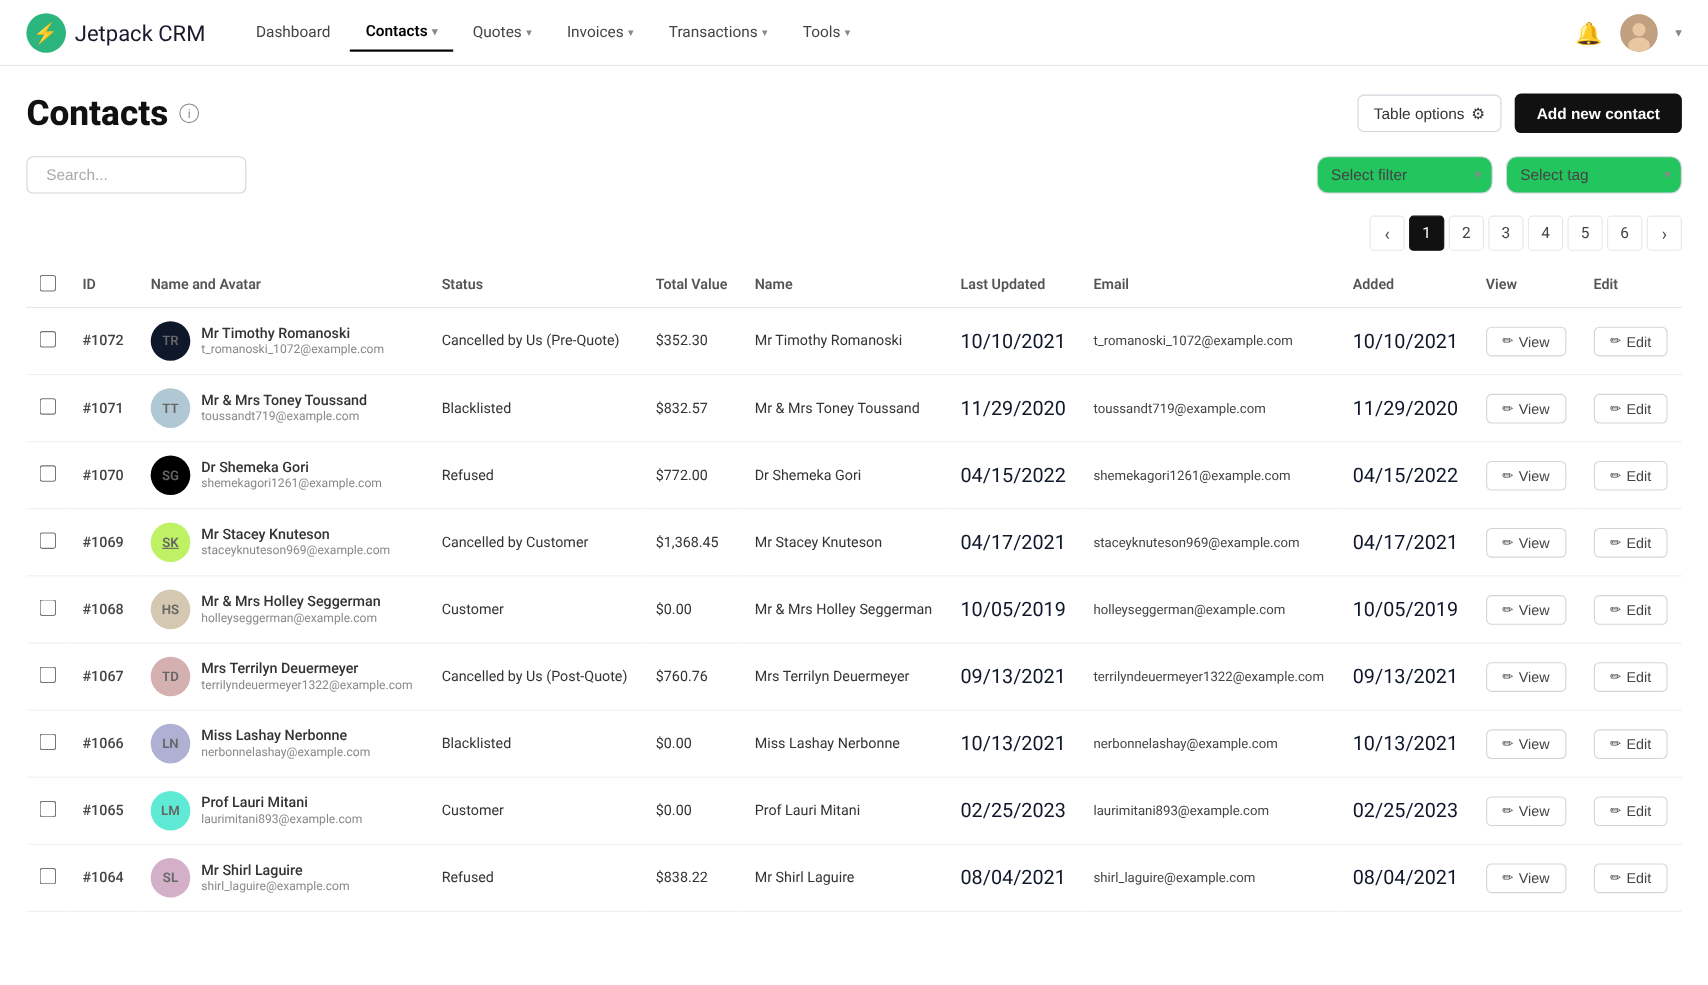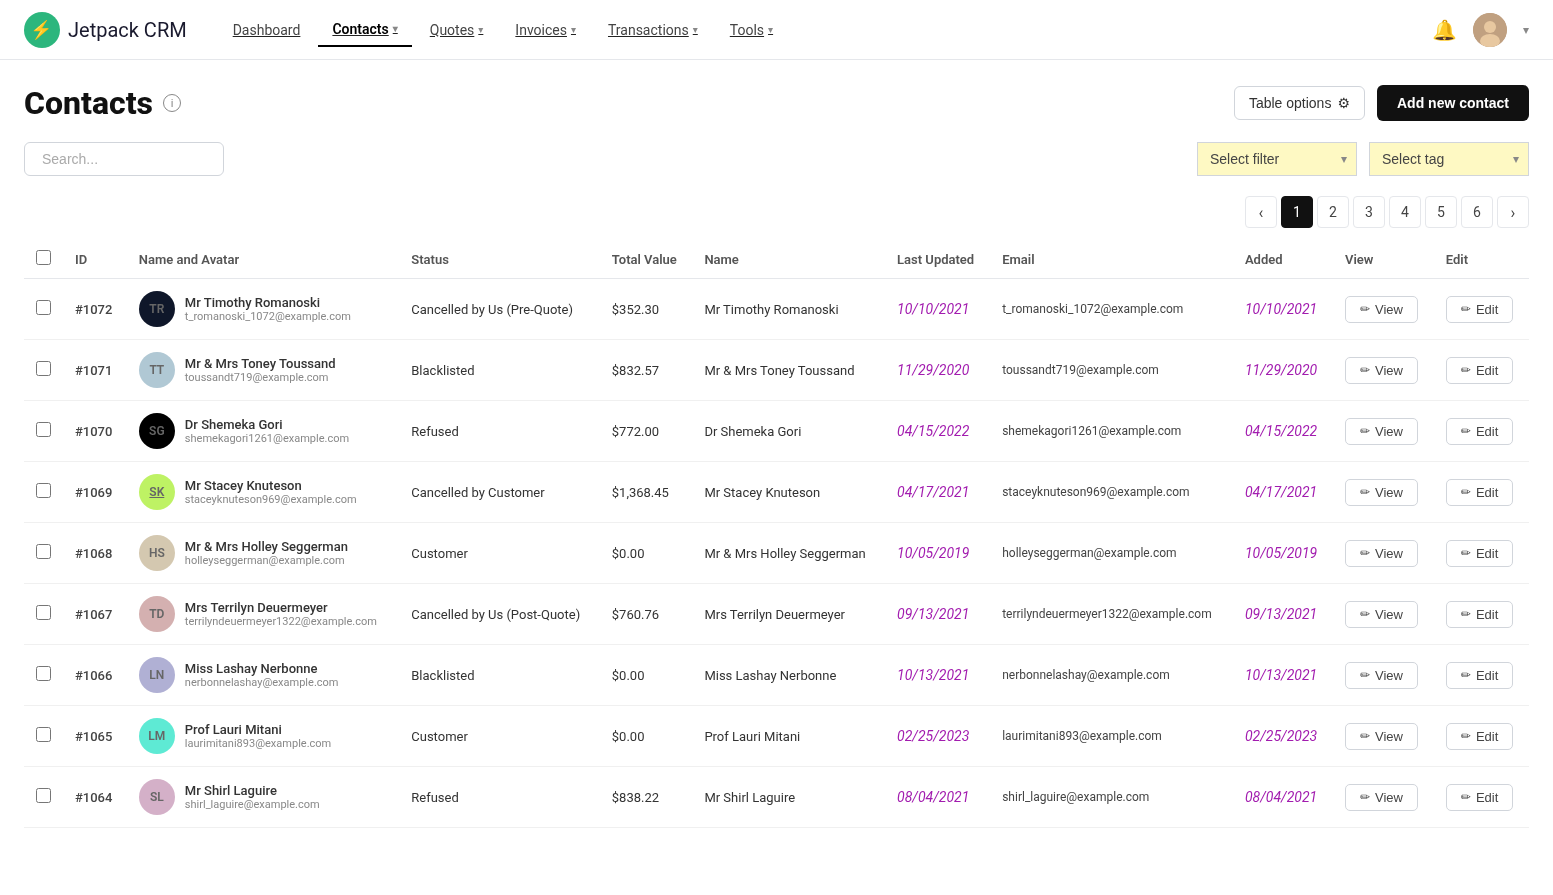--- a/index.html
+++ b/index.html
@@ -4,42 +4,42 @@
   <style>
     * { box-sizing: border-box; margin: 0; padding: 0; }
     body { font-family: -apple-system, BlinkMacSystemFont, 'Segoe UI', Roboto, sans-serif; font-size: 14px; color: #222; background: #fff; }
     
     
     .top-nav { display: flex; align-items: center; padding: 0 24px; height: 60px; border-bottom: 1px solid #e5e7eb; background: #fff; }
     .logo { display: flex; align-items: center; gap: 8px; margin-right: 32px; }
     .logo-icon { width: 36px; height: 36px; background: #2cb67d; border-radius: 50%; display: flex; align-items: center; justify-content: center; color: white; font-size: 18px; font-weight: bold; }
     .logo-text { font-size: 20px; font-weight: 700; color: #1a1a2e; }
     .logo-text span { font-weight: 400; }
-    .nav-items { display: flex; align-items: center; gap: 4px; flex: 1; text-decoration: underline; }
+    .nav-items { display: flex; align-items: center; gap: 4px; flex: 1; }
     .nav-item { padding: 8px 14px; cursor: pointer; color: #444; font-size: 14px; display: flex; align-items: center; gap: 4px; border-radius: 4px; position: relative; }
     .nav-item.active { font-weight: 600; color: #000; border-bottom: 2px solid #000; border-radius: 0; }
     .nav-item .arrow { font-size: 10px; color: #888; }
     .nav-right { display: flex; align-items: center; gap: 16px; }
     .bell-icon { font-size: 20px; color: #555; cursor: pointer; }
     .avatar { width: 34px; height: 34px; border-radius: 50%; background: #c0a080; display: flex; align-items: center; justify-content: center; overflow: hidden; cursor: pointer; }
     
     
     .page-header { padding: 24px 24px 0 24px; display: flex; align-items: center; justify-content: space-between; }
     .page-title { font-size: 32px; font-weight: 800; color: #111; display: flex; align-items: center; gap: 10px; }
     .info-icon { width: 18px; height: 18px; border-radius: 50%; border: 1.5px solid #888; display: flex; align-items: center; justify-content: center; font-size: 11px; color: #888; cursor: pointer; }
     .header-actions { display: flex; align-items: center; gap: 12px; }
     .table-options-btn { display: flex; align-items: center; gap: 6px; padding: 8px 14px; border: 1px solid #d1d5db; border-radius: 6px; background: #fff; cursor: pointer; font-size: 14px; color: #333; margin-left: 15px; }
     .add-contact-btn { padding: 10px 20px; background: #111; color: #fff; border: none; border-radius: 6px; font-size: 14px; font-weight: 600; cursor: pointer; }
     
     
     .filters-bar { padding: 20px 24px; display: flex; align-items: center; gap: 12px; }
     .search-input { padding: 8px 17px; border: 1px solid #d1d5db; border-radius: 6px; font-size: 14px; color: #444; width: 200px; outline: none; }
     .search-input::placeholder { color: #aaa; }
     .spacer { flex: 1; }
-    .select-dropdown { padding: 8px 24px 8px 12px; border: 1px solid #d1d5db; border-radius: 0; font-size: 14px; color: #444; background: #fef9c3; appearance: none; cursor: pointer; min-width: 160px; position: relative; }
+    .select-dropdown { padding: 8px 24px 8px 12px; border: 1px solid #d1d5db; border-radius: 10px; font-size: 14px; color: #444; background: #22c55e; appearance: none; cursor: pointer; min-width: 160px; position: relative; }
     .dropdown-wrapper { position: relative; display: inline-block; }
     .dropdown-wrapper::after { content: '▾'; position: absolute; right: 10px; top: 50%; transform: translateY(-50%); color: #888; font-size: 12px; pointer-events: none; }
     
     
     .pagination-row { display: flex; justify-content: flex-end; padding: 0 24px 12px 24px; align-items: center; gap: 4px; }
     .page-btn { width: 32px; height: 32px; display: flex; align-items: center; justify-content: center; border: 1px solid #e5e7eb; border-radius: 4px; cursor: pointer; font-size: 14px; color: #444; background: #fff; }
     .page-btn.active { background: #111; color: #fff; border-color: #111; }
     .page-btn.arrow { font-size: 16px; }
     
     
@@ -54,21 +54,21 @@
     
     .contact-cell { display: flex; align-items: center; gap: 10px; }
     .avatar-sm { width: 36px; height: 36px; border-radius: 50%; background: #e0d0c0; flex-shrink: 0; overflow: hidden; display: flex; align-items: center; justify-content: center; font-size: 12px; font-weight: 600; color: #666; }
     .contact-name { font-weight: 500; font-size: 13px; }
     .contact-email { font-size: 11px; color: #888; }
     
     .id-cell { color: #444; font-weight: 500; }
     .status-cell { font-size: 13px; }
     .value-cell { font-size: 13px; }
     .email-cell { font-size: 12px; color: #444; }
-    .date-cell { font-size: 14px; color: #a21caf; white-space: nowrap; font-style: italic; }
+    .date-cell { font-size: 18px; color: #0f172a; white-space: nowrap; }
     
     .action-btn { display: inline-flex; align-items: center; gap: 5px; padding: 5px 14px; border: 1px solid #d1d5db; border-radius: 5px; background: #fff; cursor: pointer; font-size: 13px; color: #444; }
     
     
     .av-1 { background: #0f172a; }
     .av-2 { background: #b0c8d4; }
     .av-3 { background: #000000; }
     .av-4 { background: #bef264; text-decoration: underline; }
     .av-5 { background: #d4c8b0; }
     .av-6 { background: #d4b0b0; }

